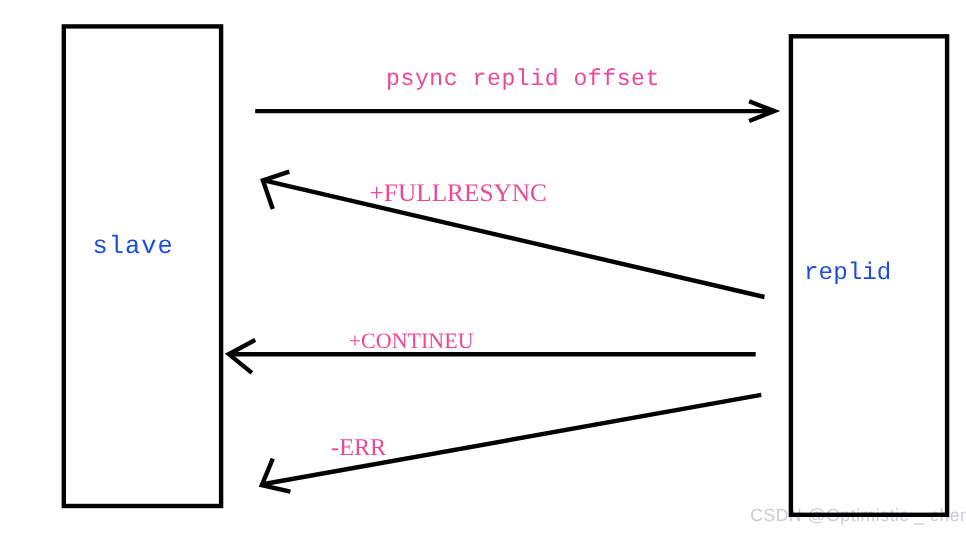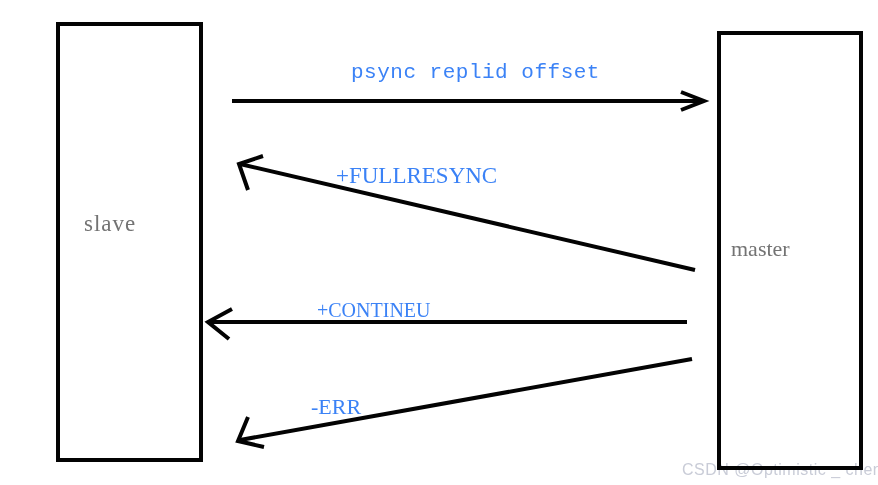--- a/index.html
+++ b/index.html
@@ -20,31 +20,31 @@
     border: 4px solid #030303;
     box-sizing: border-box;
     background: transparent;
     z-index: 2;
   }
   #slave-box  { left: 56px;  top: 22px; width: 147px; height: 440px; }
   #master-box { left: 717px; top: 31px; width: 146px; height: 439px; }
 
   .node-label {
     position: absolute;
-    font-family: Liberation Serif, serif;
-    color: #737373;
+    font-family: Liberation Mono, monospace;
+    color: #1d4ed8;
     white-space: nowrap;
     z-index: 3;
   }
   #slave-label  { left: 84px;  top: 211px; font-size: 23px; letter-spacing: 1px; }
   #master-label { left: 731px; top: 236px; font-size: 22px; letter-spacing: 0px; }
 
   .msg-label {
     position: absolute;
-    color: #3b82f6;
+    color: #ec4899;
     white-space: nowrap;
     z-index: 3;
   }
   #psync-label {
     left: 351px; top: 61px;
     font-family: "Liberation Mono", "DejaVu Sans Mono", monospace;
     font-size: 21px;
     letter-spacing: 0.5px;
   }
   #fullresync-label {
@@ -52,21 +52,21 @@
     font-family: "Liberation Serif", "DejaVu Serif", serif;
     font-size: 23px;
     text-align: right;
   }
   #contineu-label {
     left: 317px; top: 299px;
     font-family: "Liberation Serif", "DejaVu Serif", serif;
     font-size: 20px;
   }
   #err-label {
-    left: 311px; top: 394px;
+    left: 301px; top: 394px;
     font-family: "Liberation Serif", "DejaVu Serif", serif;
     font-size: 22px;
     text-align: center;
   }
 
   #arrow-layer {
     position: absolute;
     left: 0; top: 0;
     width: 878px;
     height: 485px;
@@ -94,21 +94,21 @@
 <body>
 
 <div id="canvas">
 
   <div id="watermark">CSDN @Optimistic _ chen</div>
 
   <div id="slave-box" class="node-box"></div>
   <div id="master-box" class="node-box"></div>
 
   <div id="slave-label" class="node-label">slave</div>
-  <div id="master-label" class="node-label">master</div>
+  <div id="master-label" class="node-label">replid</div>
 
   <svg id="arrow-layer" viewBox="0 0 878 485" xmlns="http://www.w3.org/2000/svg">
 
     <g>
       <line x1="232" y1="101" x2="703" y2="101"></line>
       <polyline points="681,92 704,101 681,110"></polyline>
     </g>
 
     <g>
       <line x1="240" y1="164" x2="695" y2="270"></line>

